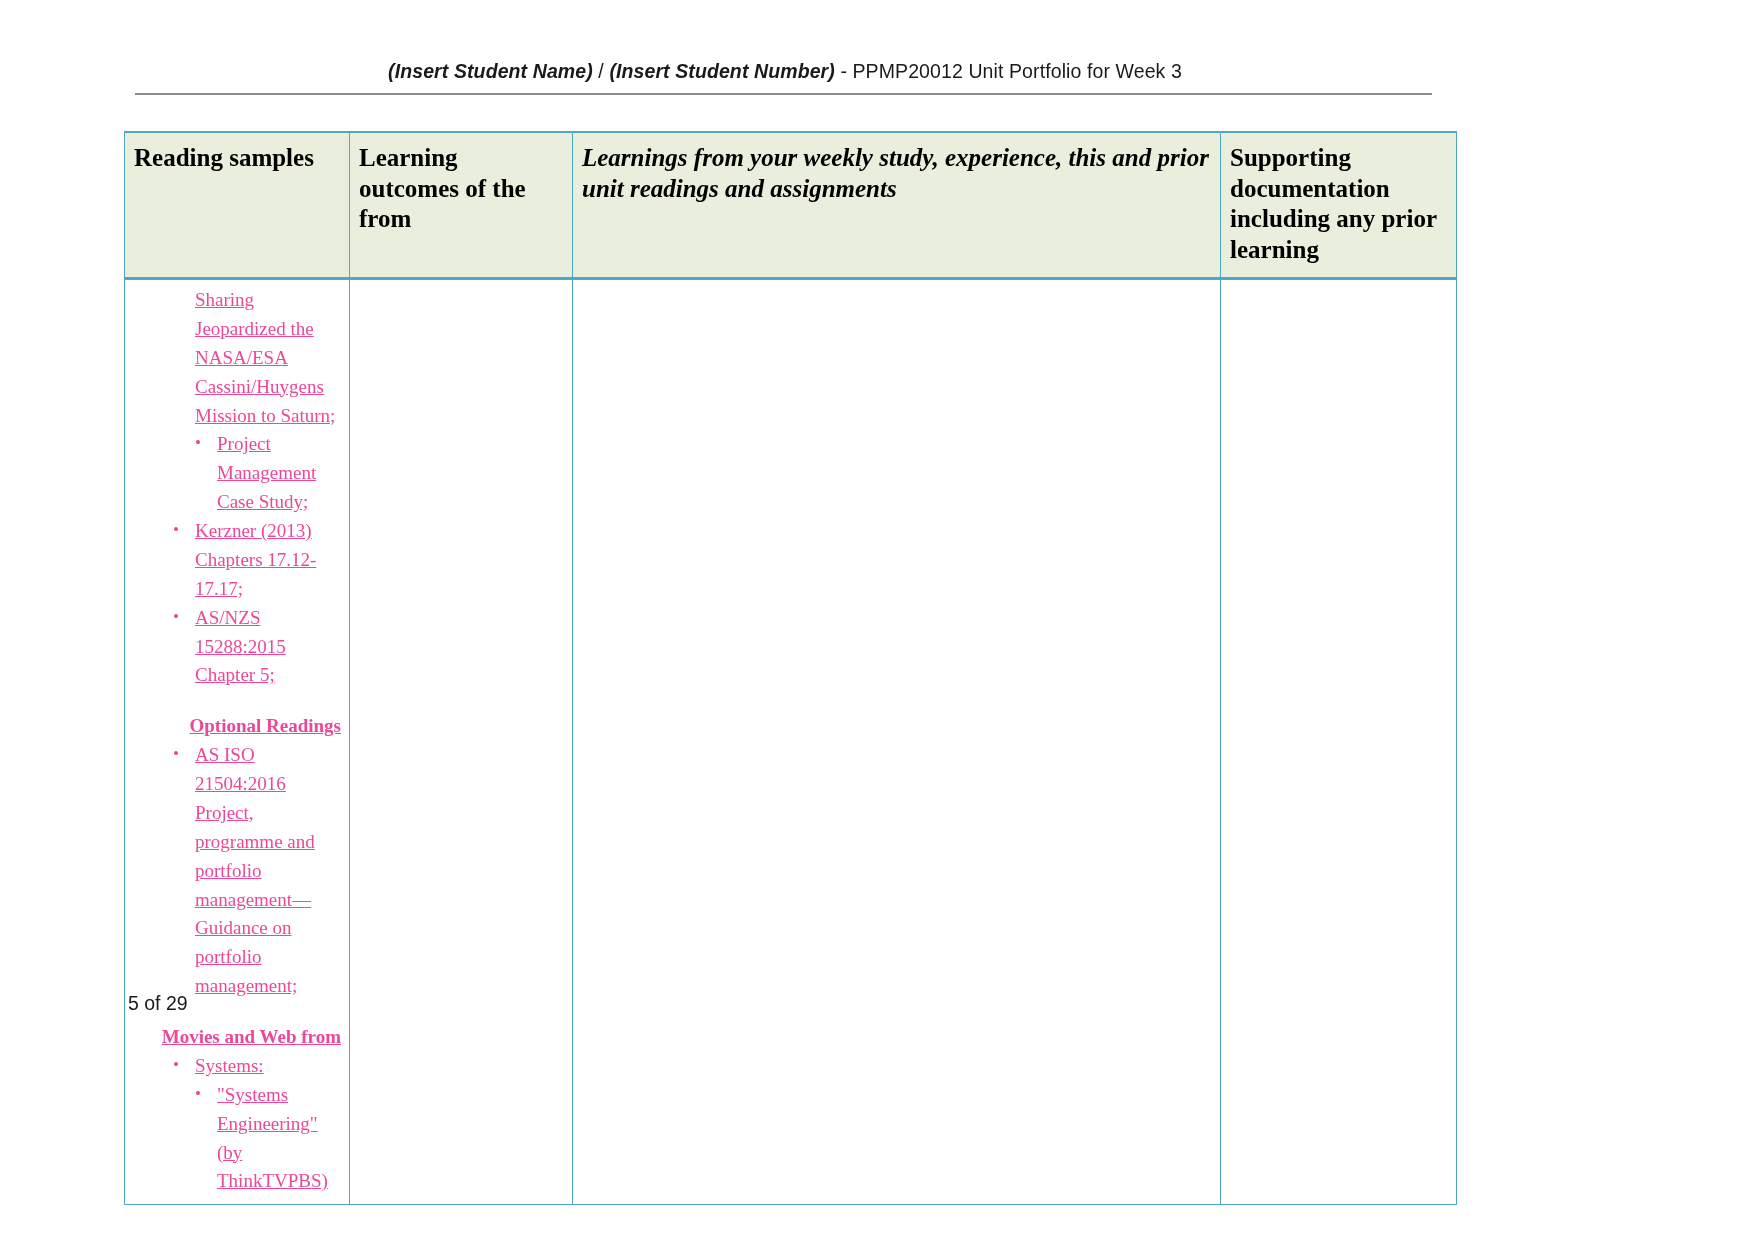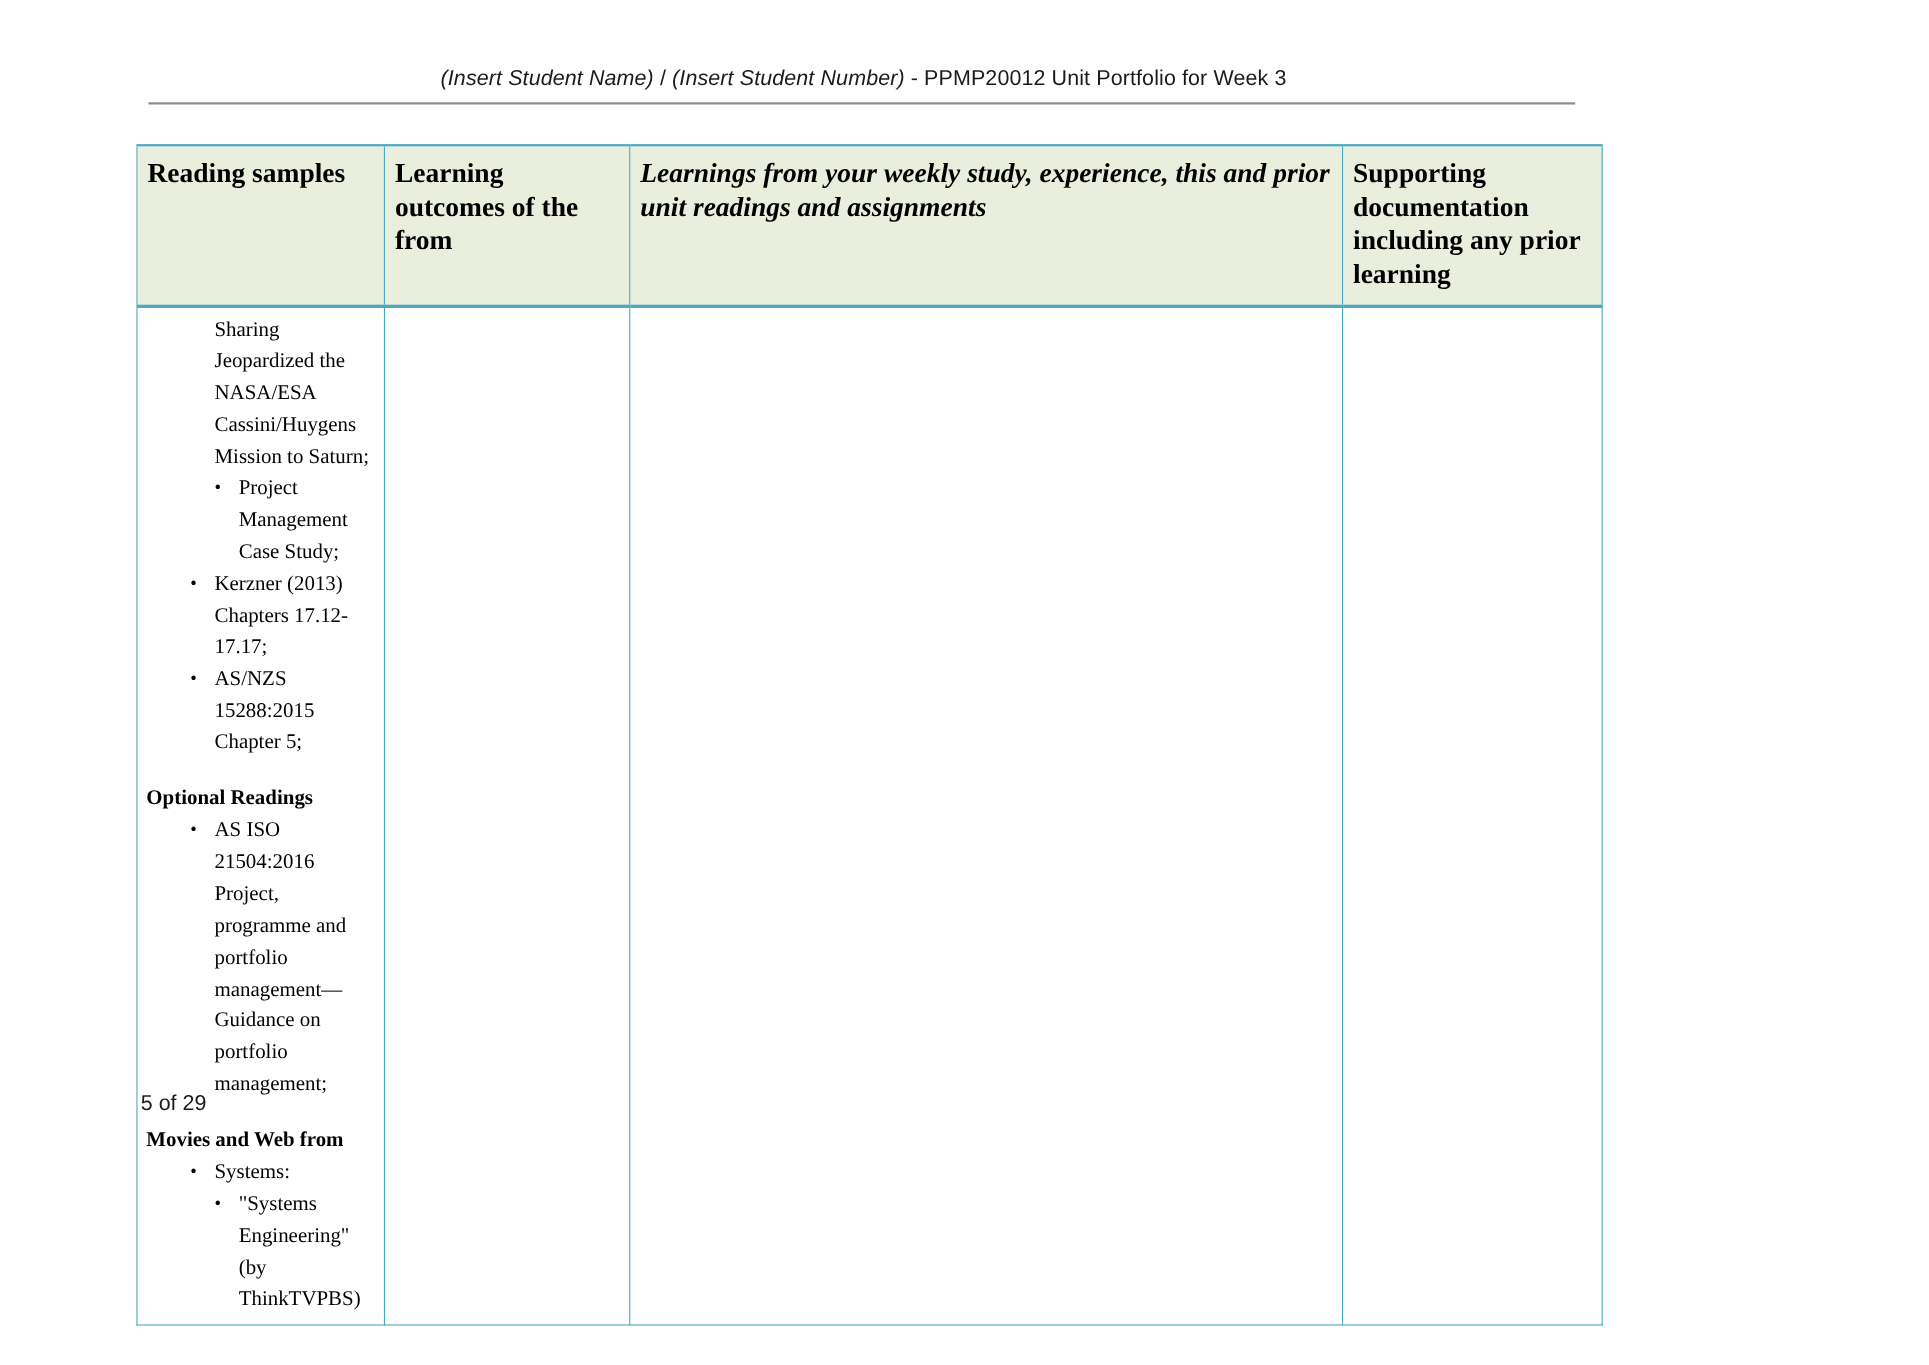--- a/index.html
+++ b/index.html
@@ -27,21 +27,21 @@
     left: 135px;
     top: 60px;
     width: 1300px;
     text-align: center;
     font-family: "Liberation Sans", sans-serif;
     font-size: 19.5px;
     color: #1a1a1a;
     letter-spacing: 0.1px;
     white-space: nowrap;
   }
-  .doc-header .ital { font-style: italic; }
+  .doc-header .ital { font-style: italic; font-weight: bold; }
   .header-rule {
     position: absolute;
     left: 135px;
     top: 93px;
     width: 1297px;
     height: 2px;
     background: #8b8b8b;
   }
 
   
@@ -79,21 +79,22 @@
   }
   .col1 { width: 206px; }
   .col2 { width: 204px; }
   .col3 { width: 629px; font-style: italic; }
   .col4 { width: 217px; }
 
   
   .c1 {
     font-size: 19px;
     line-height: 1.52;
-    color: #000000;
+    color: #ec4899;
+    text-decoration: underline;
   }
   .cont-line {
     margin: 0 0 0 62px;
   }
   .bullet-l1 {
     position: relative;
     margin: 0 0 0 40px;
     padding-left: 22px;
   }
   .bullet-l1 > .dot {
@@ -112,20 +113,21 @@
     position: absolute;
     left: 0;
     top: -1px;
     font-size: 17px;
     line-height: 1.62;
   }
   .sub-head {
     font-weight: bold;
     margin: 0;
     padding-top: 22px;
+    text-align: right;
   }
 
   
   .footer-page {
     position: absolute;
     left: 128px;
     top: 992px;
     font-family: Liberation Sans, sans-serif;
     font-size: 19.5px;
     color: #1a1a1a;

